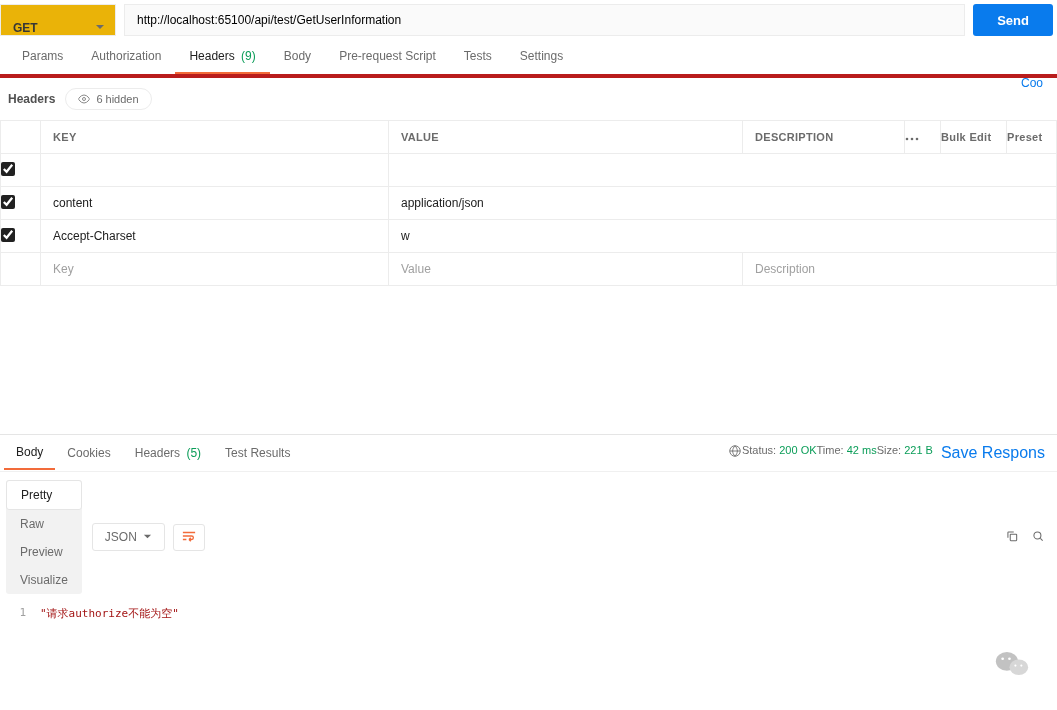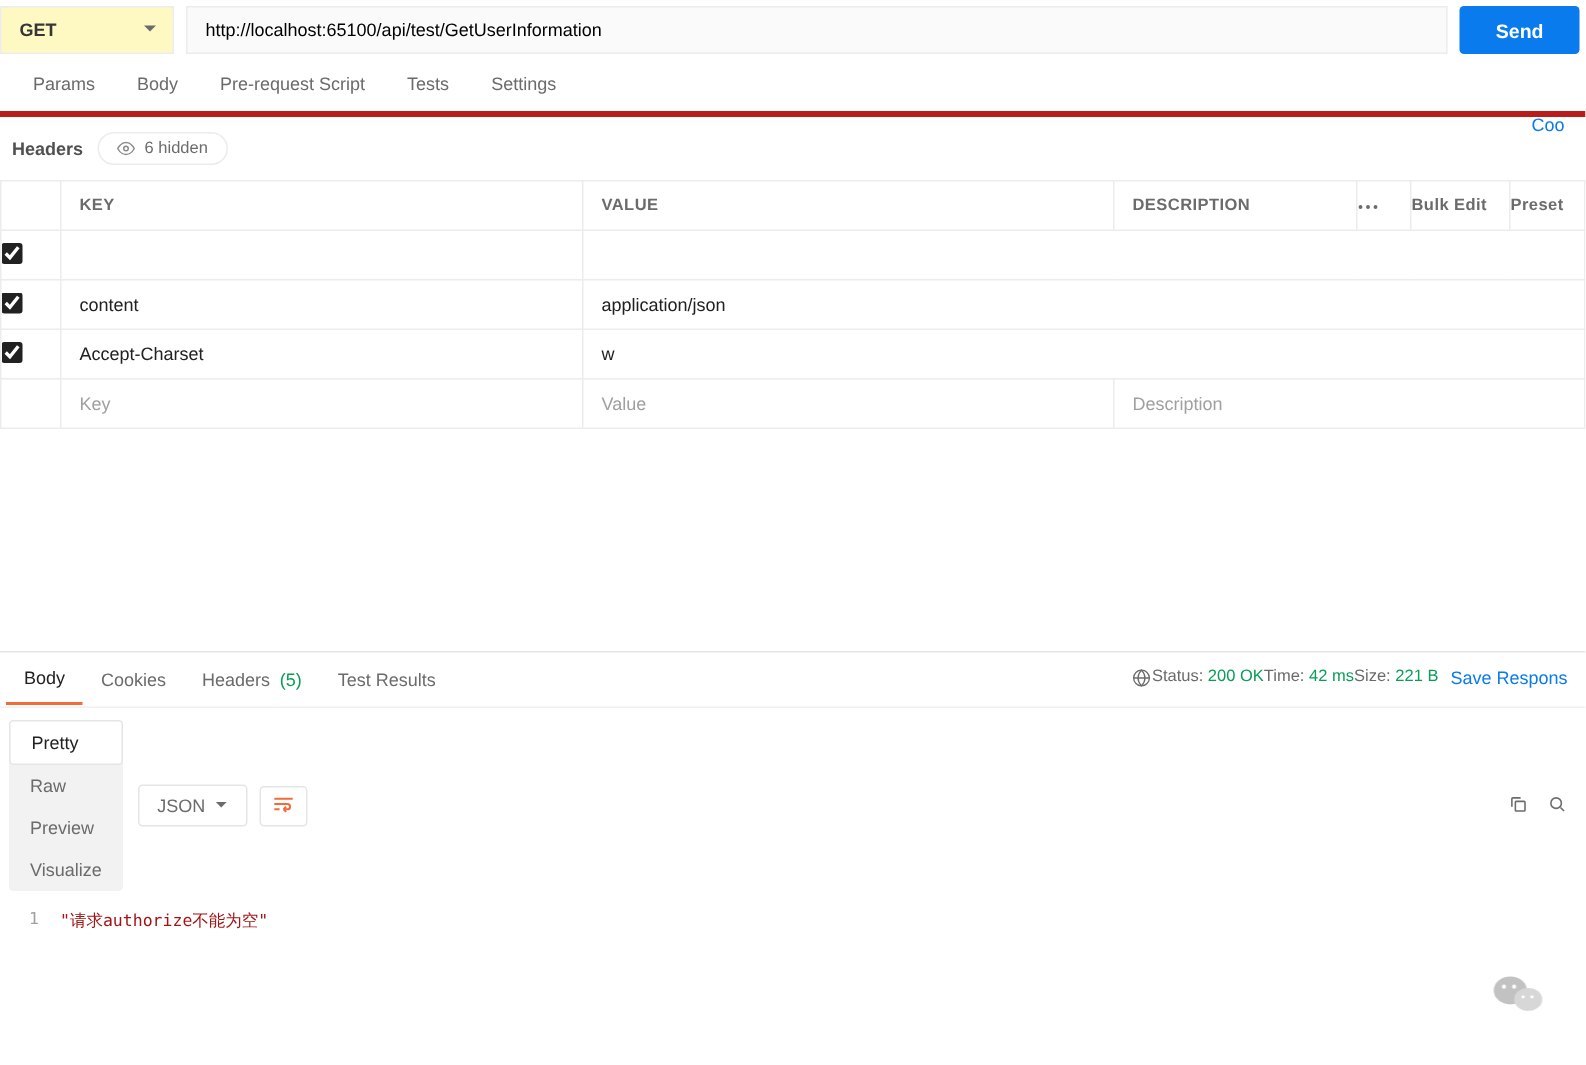--- a/index.html
+++ b/index.html
@@ -1,20 +1,20 @@
 <!DOCTYPE html>
 <html><head>
 <meta charset="utf-8">
 <style>
 * { box-sizing: border-box; margin: 0; padding: 0; }
 body { font-family: -apple-system, BlinkMacSystemFont, "Segoe UI", Arial, sans-serif; font-size: 12px; color: #212121; background: #fff; width: 1057px; }
 
 
 .url-bar { display: flex; gap: 8px; padding: 4px 4px 4px 0; align-items: stretch; height: 40px; }
-.method-select { display: flex; align-items: center; justify-content: space-between; width: 116px; border: 1px solid #ececec; background: #fef9c3; padding: 0 10px 0 12px; font-weight: 600; color: #363636; font-size: 12px; cursor: pointer; }
+.method-select { display: flex; align-items: flex-end; justify-content: space-between; width: 116px; border: 1px solid #ececec; background: #eab308; padding: 0 10px 0 12px; font-weight: 600; color: #363636; font-size: 12px; cursor: pointer; }
 .method-select svg { width: 10px; height: 10px; fill: #6b6b6b; }
 .url-input { flex: 1; border: 1px solid #ececec; background: #fafafa; padding: 0 12px; font-size: 12px; color: #000000; outline: none; }
 .send-btn { background: #097bed; color: #fff; border: none; padding: 0 24px; font-weight: 700; font-size: 13px; cursor: pointer; border-radius: 3px; }
 
 
 .req-tabs { display: flex; padding: 0 8px; height: 38px; border-bottom: 4px solid #b91c1c; }
 .req-tab { padding: 9px 14px; color: #6b6b6b; font-size: 12px; cursor: pointer; }
 .req-tab .count { color: #0a9d58; margin-left: 3px; }
 .req-tab.active { color: #212121; border-bottom: 2px solid #f26b3a; }
 .req-tabs .grow { flex: 1; }
@@ -43,21 +43,21 @@
 .pad-spacer { height: 148px; }
 
 
 .resp-tabs { display: flex; align-items: center; border-top: 1px solid #e5e5e5; border-bottom: 1px solid #f0f0f0; height: 38px; padding: 0 4px; }
 .resp-tab { padding: 9px 12px; color: #6b6b6b; font-size: 12px; cursor: pointer; }
 .resp-tab .count { color: #0a9d58; margin-left: 3px; }
 .resp-tab.active { color: #212121; border-bottom: 2px solid #f26b3a; }
 .resp-meta { display: flex; color: #6b6b6b; font-size: 11px; margin-left: auto; padding-right: 4px;}
 .resp-meta .ok { color: #0a9d58; }
 .resp-meta .globe svg { width: 14px; height: 14px; }
-.save-link { color: #097bed; font-size: 12px; cursor: pointer; padding-left: 8px; padding-right: 4px; }
+.save-link { color: #097bed; font-size: 16px; cursor: pointer; padding-left: 8px; padding-right: 4px; }
 
 
 .resp-toolbar { display: flex; align-items: center; padding: 8px 6px; gap: 0; }
 .view-group { display: flex; background: #f2f2f2; border-radius: 3px; margin-right: 10px; flex-direction: column; }
 .view-btn { padding: 7px 14px; font-size: 12px; color: #6b6b6b; cursor: pointer; border-radius: 3px; }
 .view-btn.active { background: #fff; color: #212121; border: 1px solid #e5e5e5; }
 .fmt-select { display: flex; align-items: center; gap: 6px; border: 1px solid #e5e5e5; padding: 6px 12px; border-radius: 3px; color: #6b6b6b; font-size: 12px; cursor: pointer; margin-right: 8px; }
 .fmt-select svg { width: 9px; height: 9px; fill: #6b6b6b; }
 .wrap-btn { border: 1px solid #e5e5e5; padding: 5px 8px; border-radius: 3px; cursor: pointer; }
 .wrap-btn svg { width: 14px; height: 12px; stroke: #f26b3a; }
@@ -83,20 +83,25 @@
     <span><svg viewBox="0 0 10 10">
           <path d="M1 3 L5 7 L9 3 Z"></path>
         </svg></span>
   </div>
   <input class="url-input" value="http://localhost:65100/api/test/GetUserInformation" style="">
   <button class="send-btn">Send</button>
 </div>
 
 <div class="req-tabs">
   <div class="req-tab">Params</div>
+  <div class="req-tab">Authorization</div>
+  <div class="req-tab active">
+    <span>Headers</span>
+    <span class="count">(9)</span>
+  </div>
   <div class="req-tab">Body</div>
   <div class="req-tab">Pre-request Script</div>
   <div class="req-tab">Tests</div>
   <div class="req-tab">Settings</div>
   <div class="grow"></div>
   <div class="right-link">Coo</div>
 </div>
 
 <div class="headers-title-row">
   <span class="headers-title">Headers</span>

